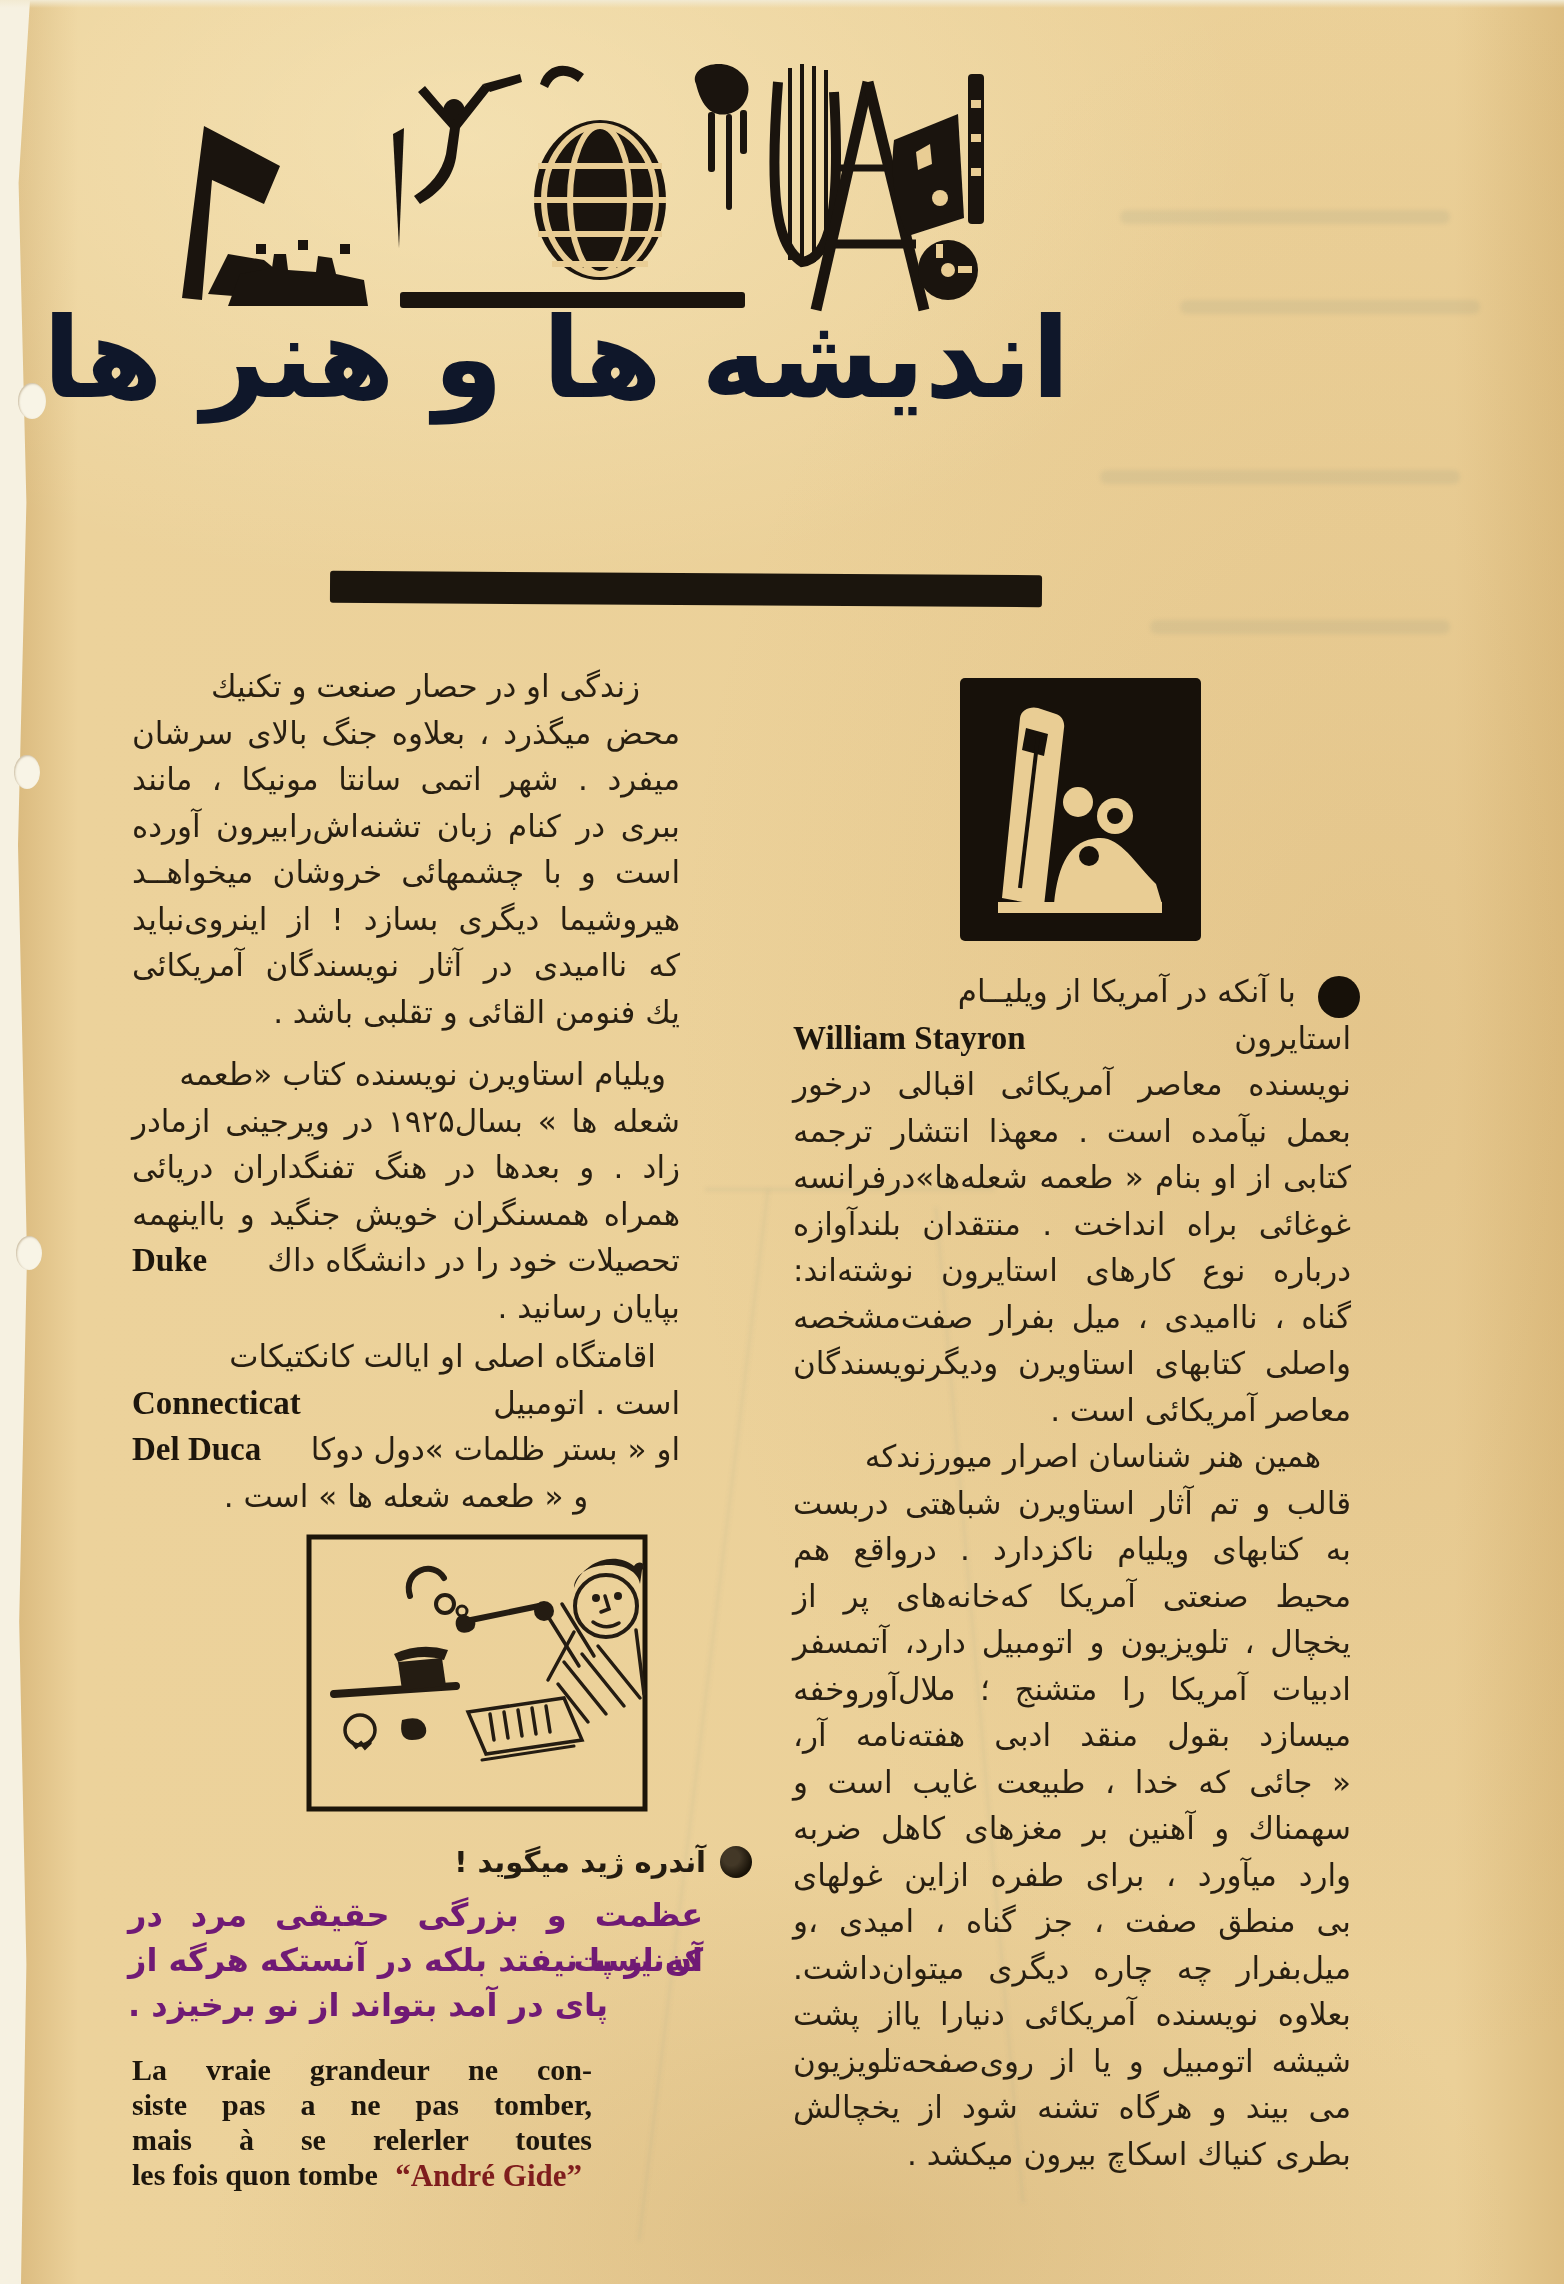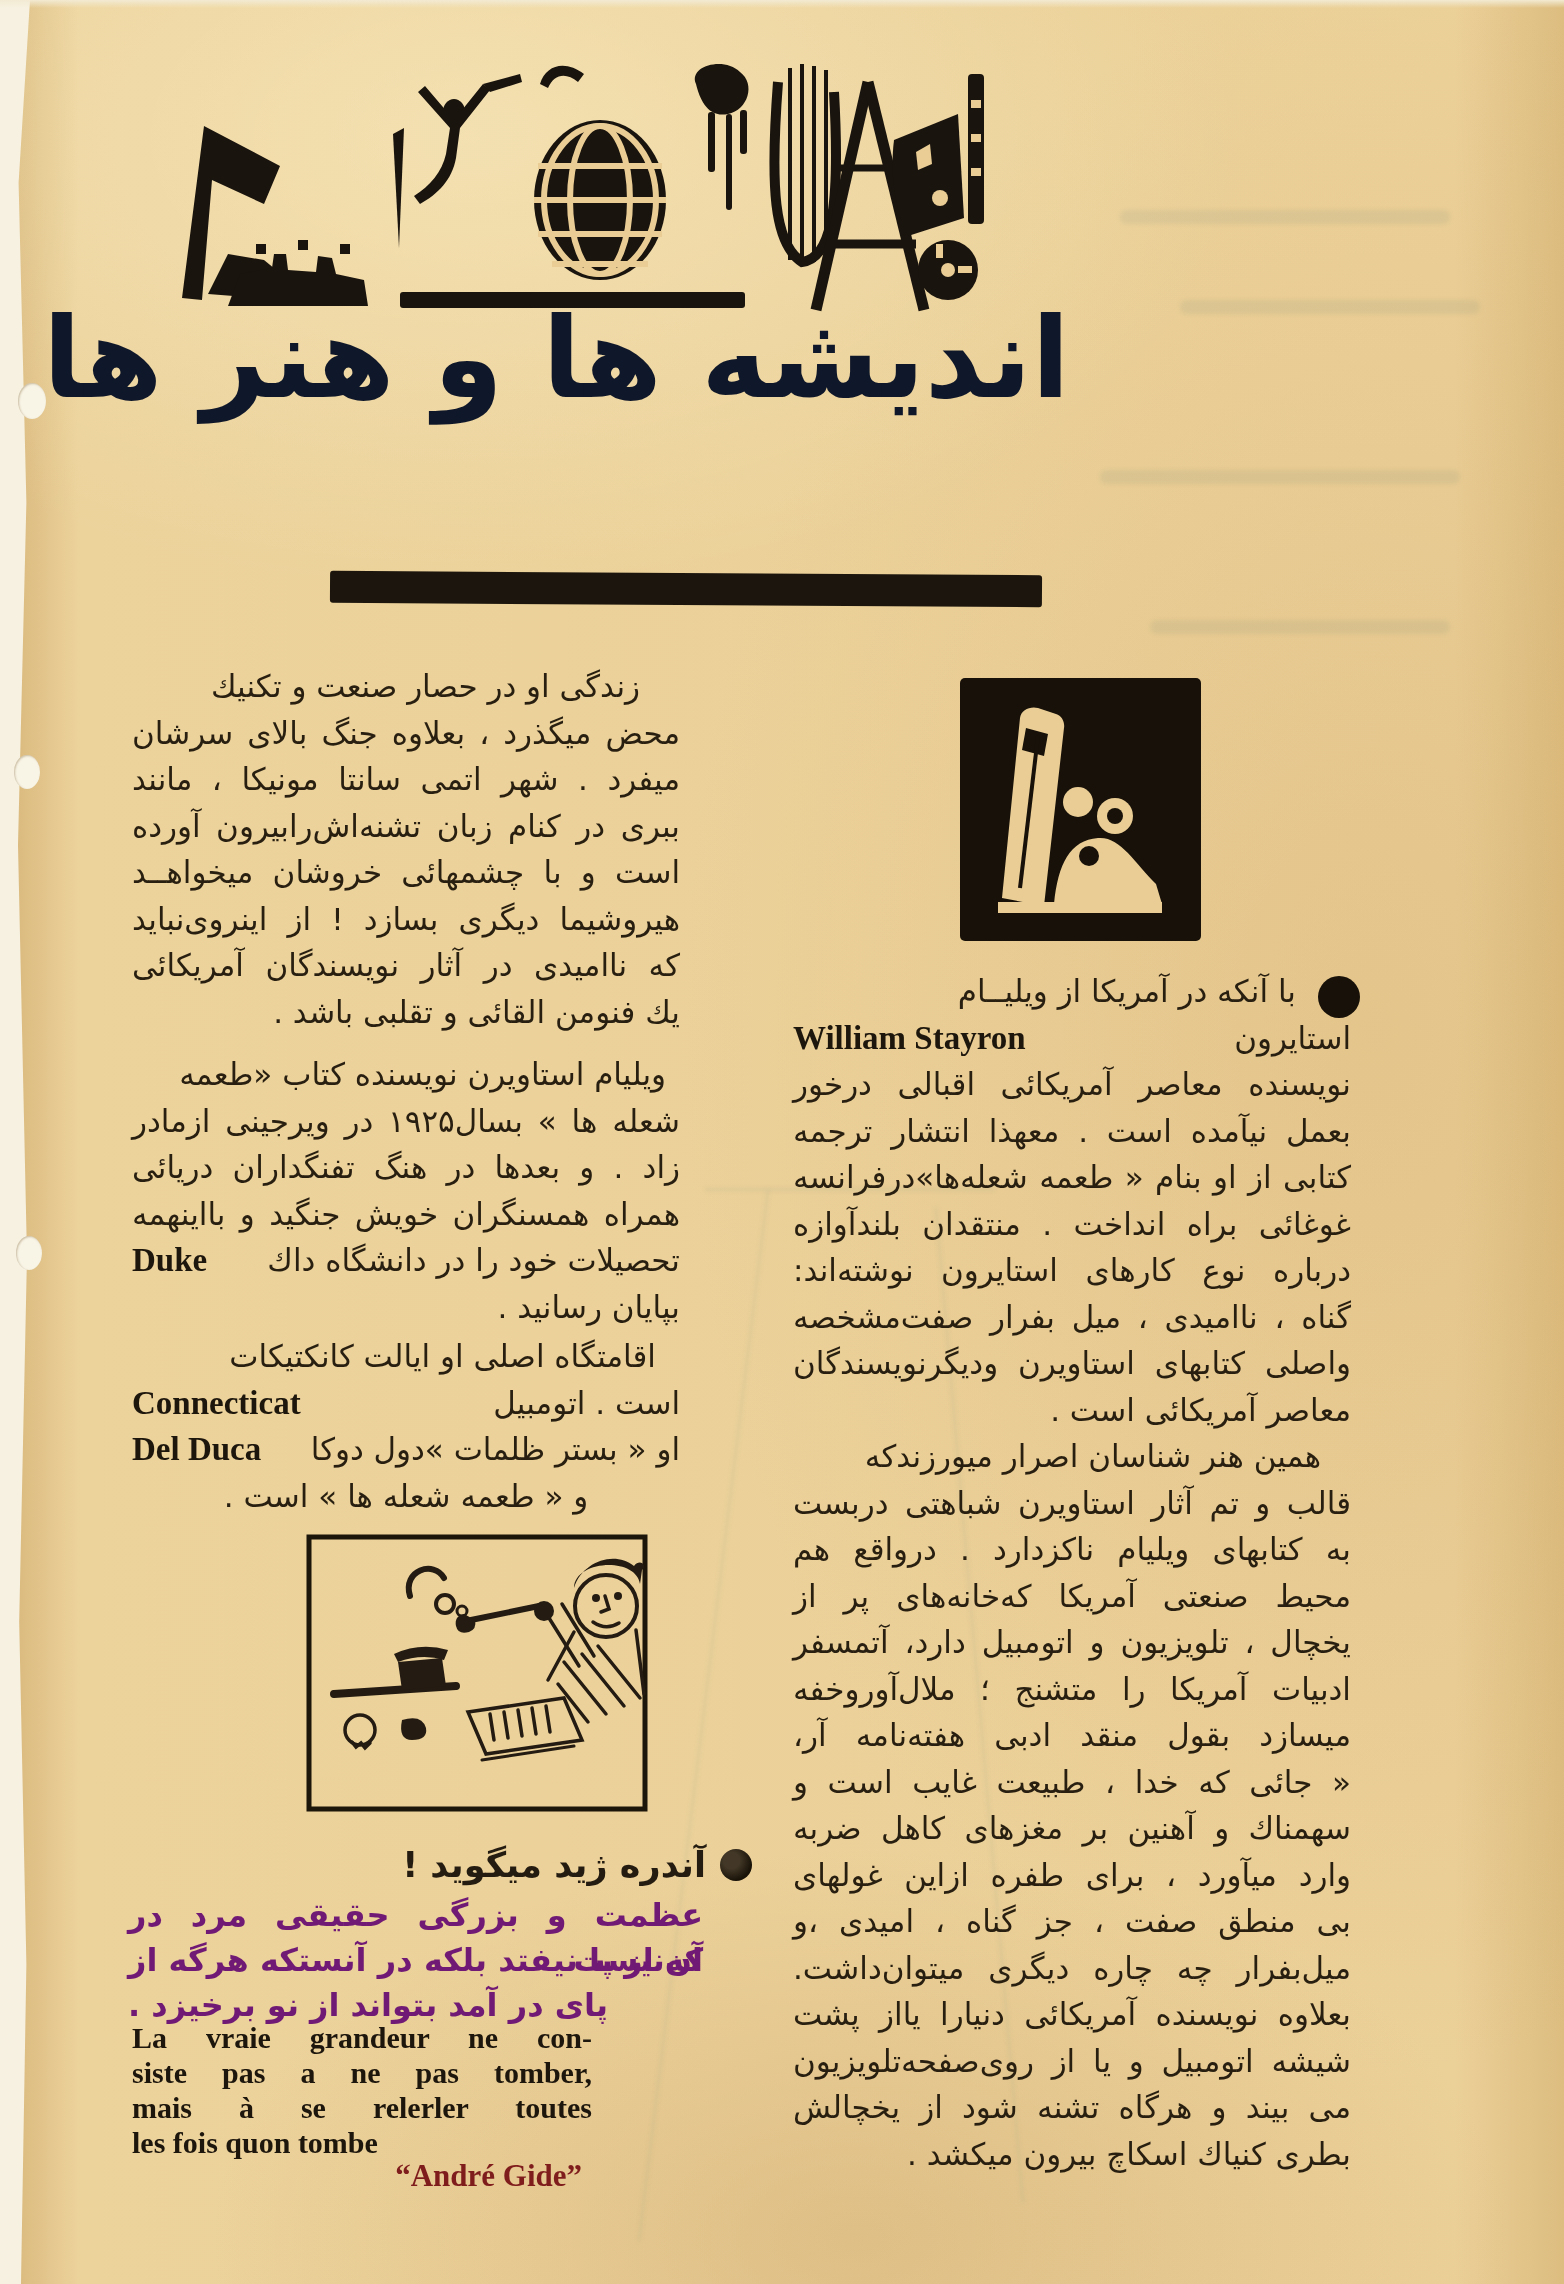--- a/index.html
+++ b/index.html
@@ -31,25 +31,25 @@
       white-space:nowrap;overflow:visible;color:#281f11;}
   .jl{white-space:normal;text-align:justify;text-align-last:justify;}
   .mixed{display:flex;justify-content:space-between;align-items:baseline;direction:ltr;white-space:nowrap;gap:19px;}
   .lat{font-family:"Liberation Serif",serif;font-weight:bold;font-size:33px;direction:ltr;color:#1d160c;}
   .alignL{text-align:left;text-align-last:left;}
   .alignC{text-align:center;text-align-last:center;}
   .para1{margin-bottom:16px;}
   .para2{margin-bottom:3px;}
   
   .q-head{left:400px;top:1845px;width:352px;display:flex;direction:rtl;align-items:center;gap:14px;
-          font-size:35px;font-weight:bold;}
+          font-size:29px;font-weight:bold;}
   .q-bullet{width:32px;height:32px;border-radius:50%;flex:0 0 32px;
             background:radial-gradient(circle at 36% 36%, #433827 0 28%, #181208 70%);}
   .q-fa .tl{height:45px;line-height:45px;font-size:32px;font-weight:bold;color:#701a75;}
-  .q-fr{direction:ltr;}
+  .q-fr{direction:ltr;margin-top:32px;}
   .q-fr .tl{direction:ltr;height:35px;line-height:35px;text-align:left;
             font-family:"Liberation Serif",serif;font-weight:bold;font-size:30px;color:#1d160c;}
   .q-attr{left:132px;top:2158px;width:460px;text-align:right;padding-right:10px;box-sizing:border-box;
           font-family:"Liberation Serif",serif;font-weight:bold;font-size:31px;color:#7f1d1d;}
   
   .rc-bullet{left:1318px;top:976px;width:42px;height:42px;border-radius:50%;background:#171109;}
 </style>
 </head>
 <body>
 

